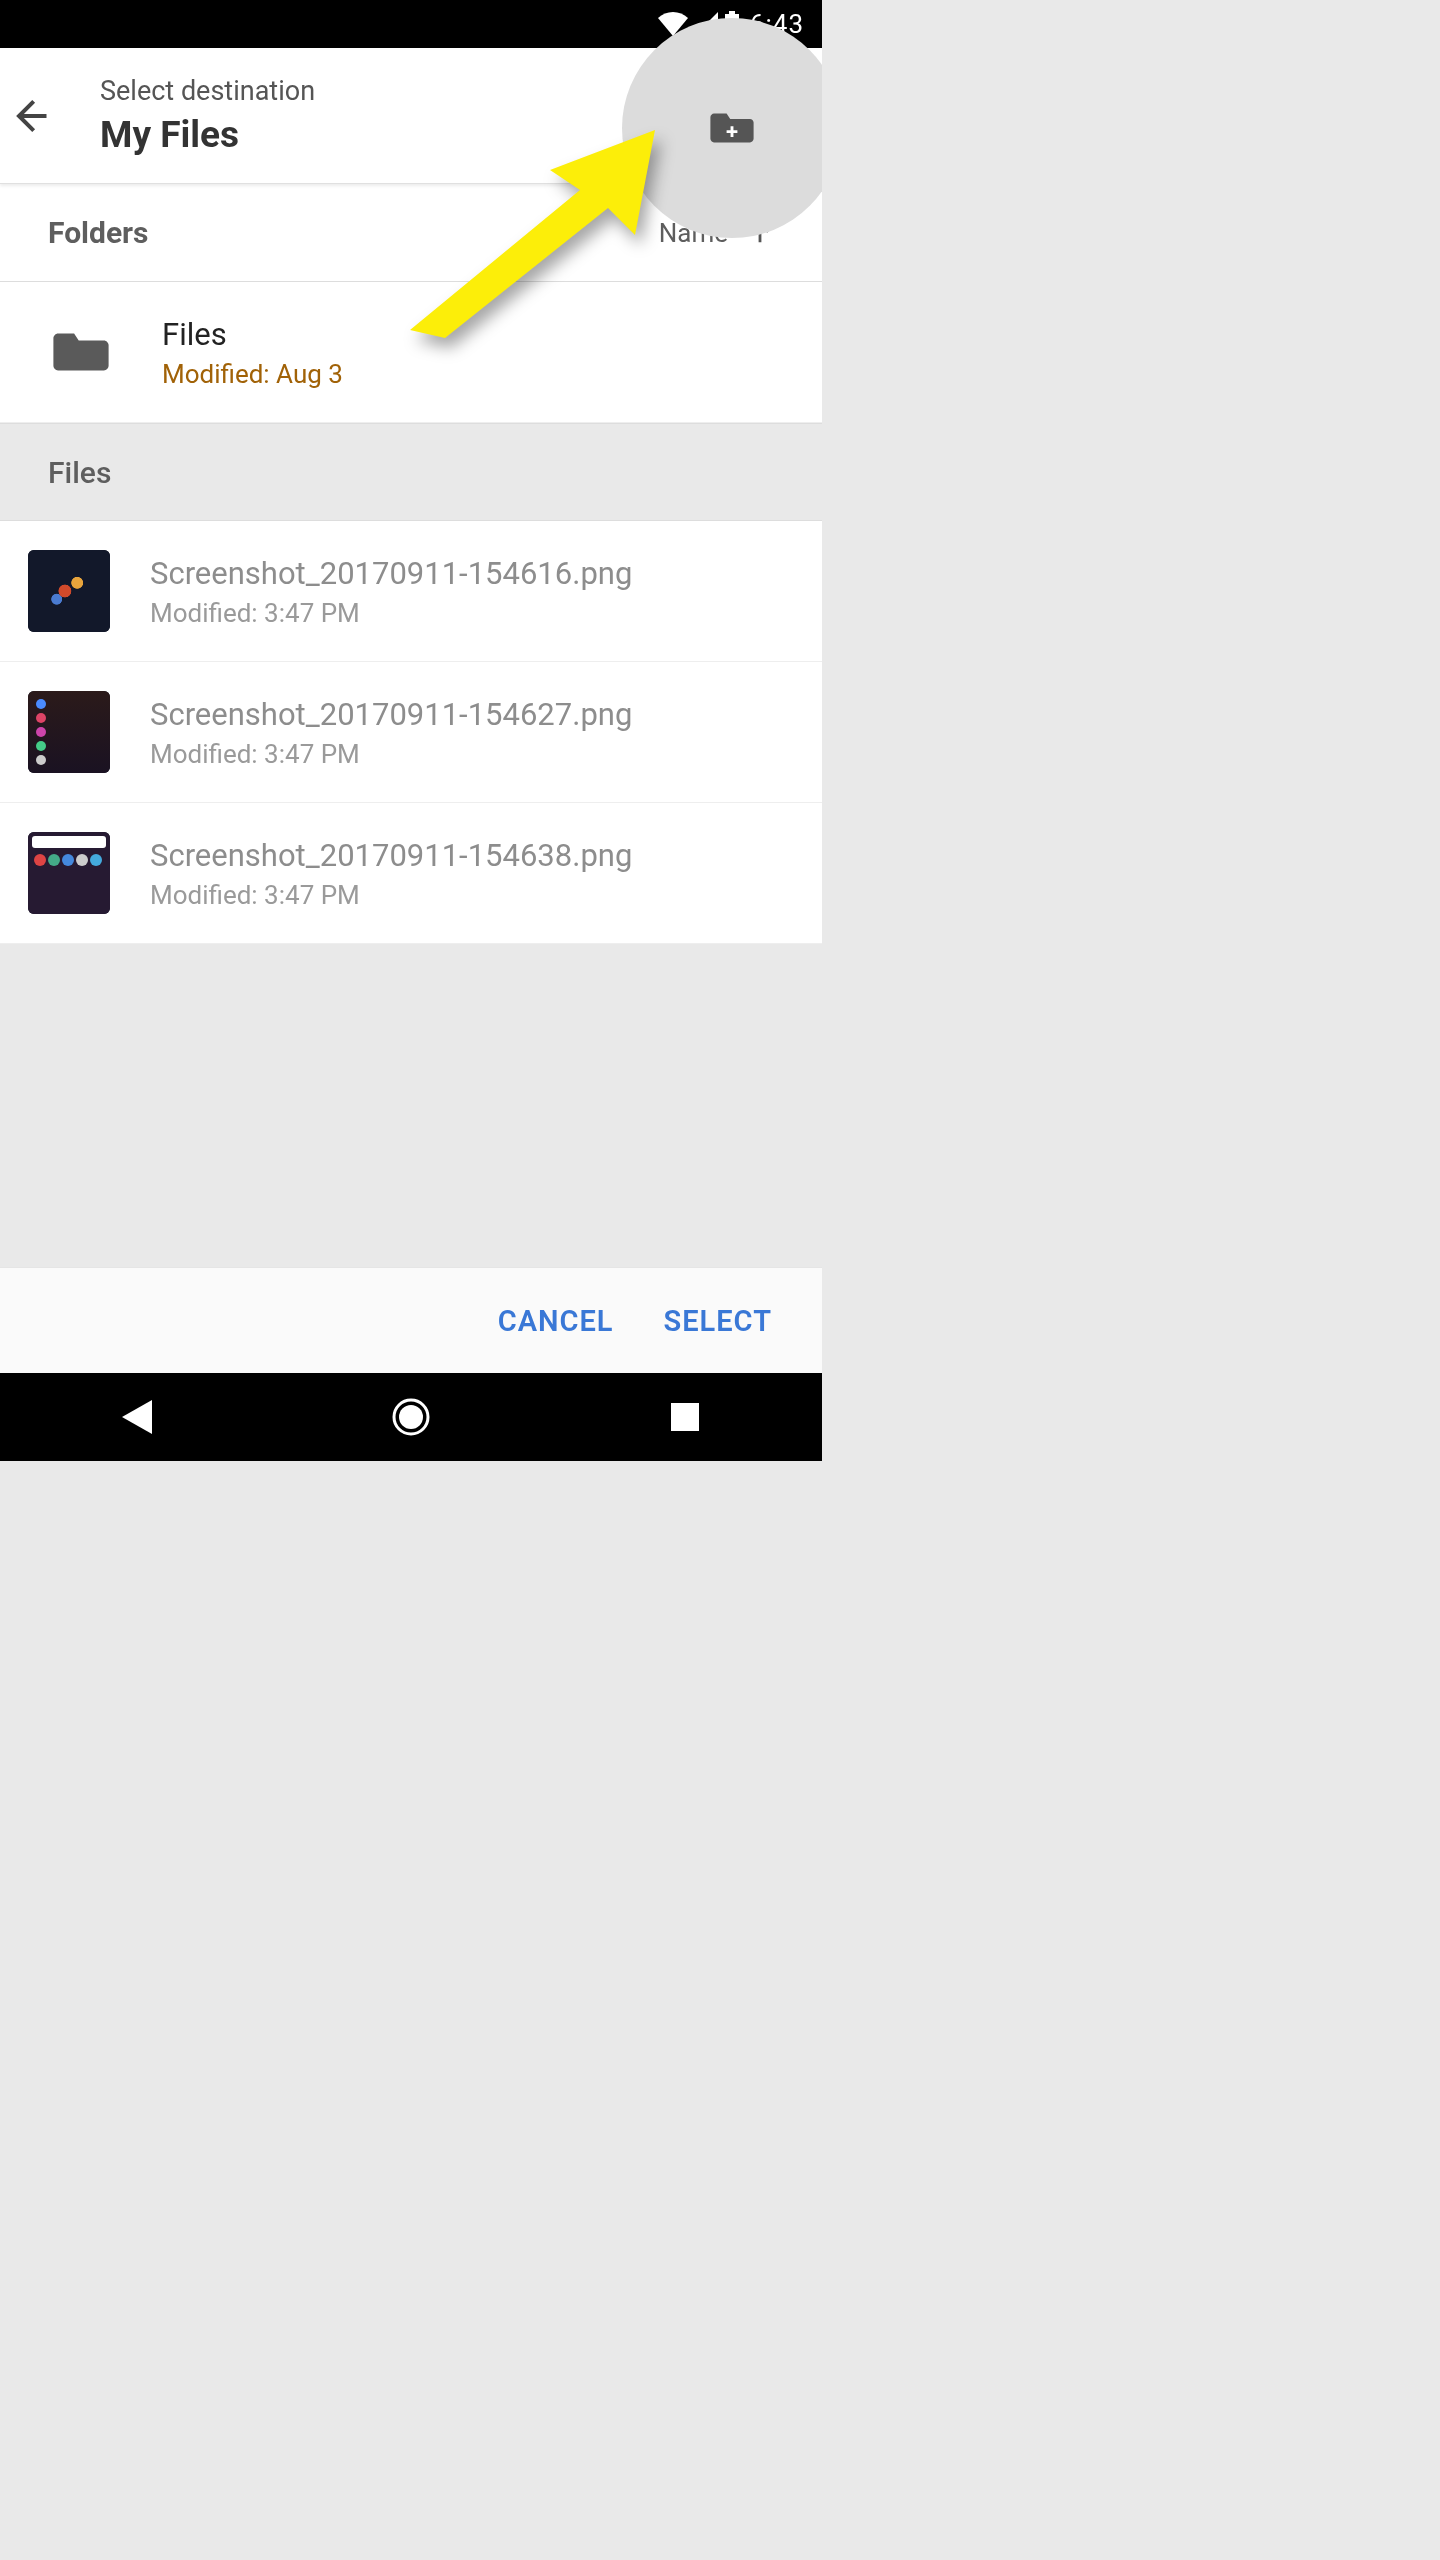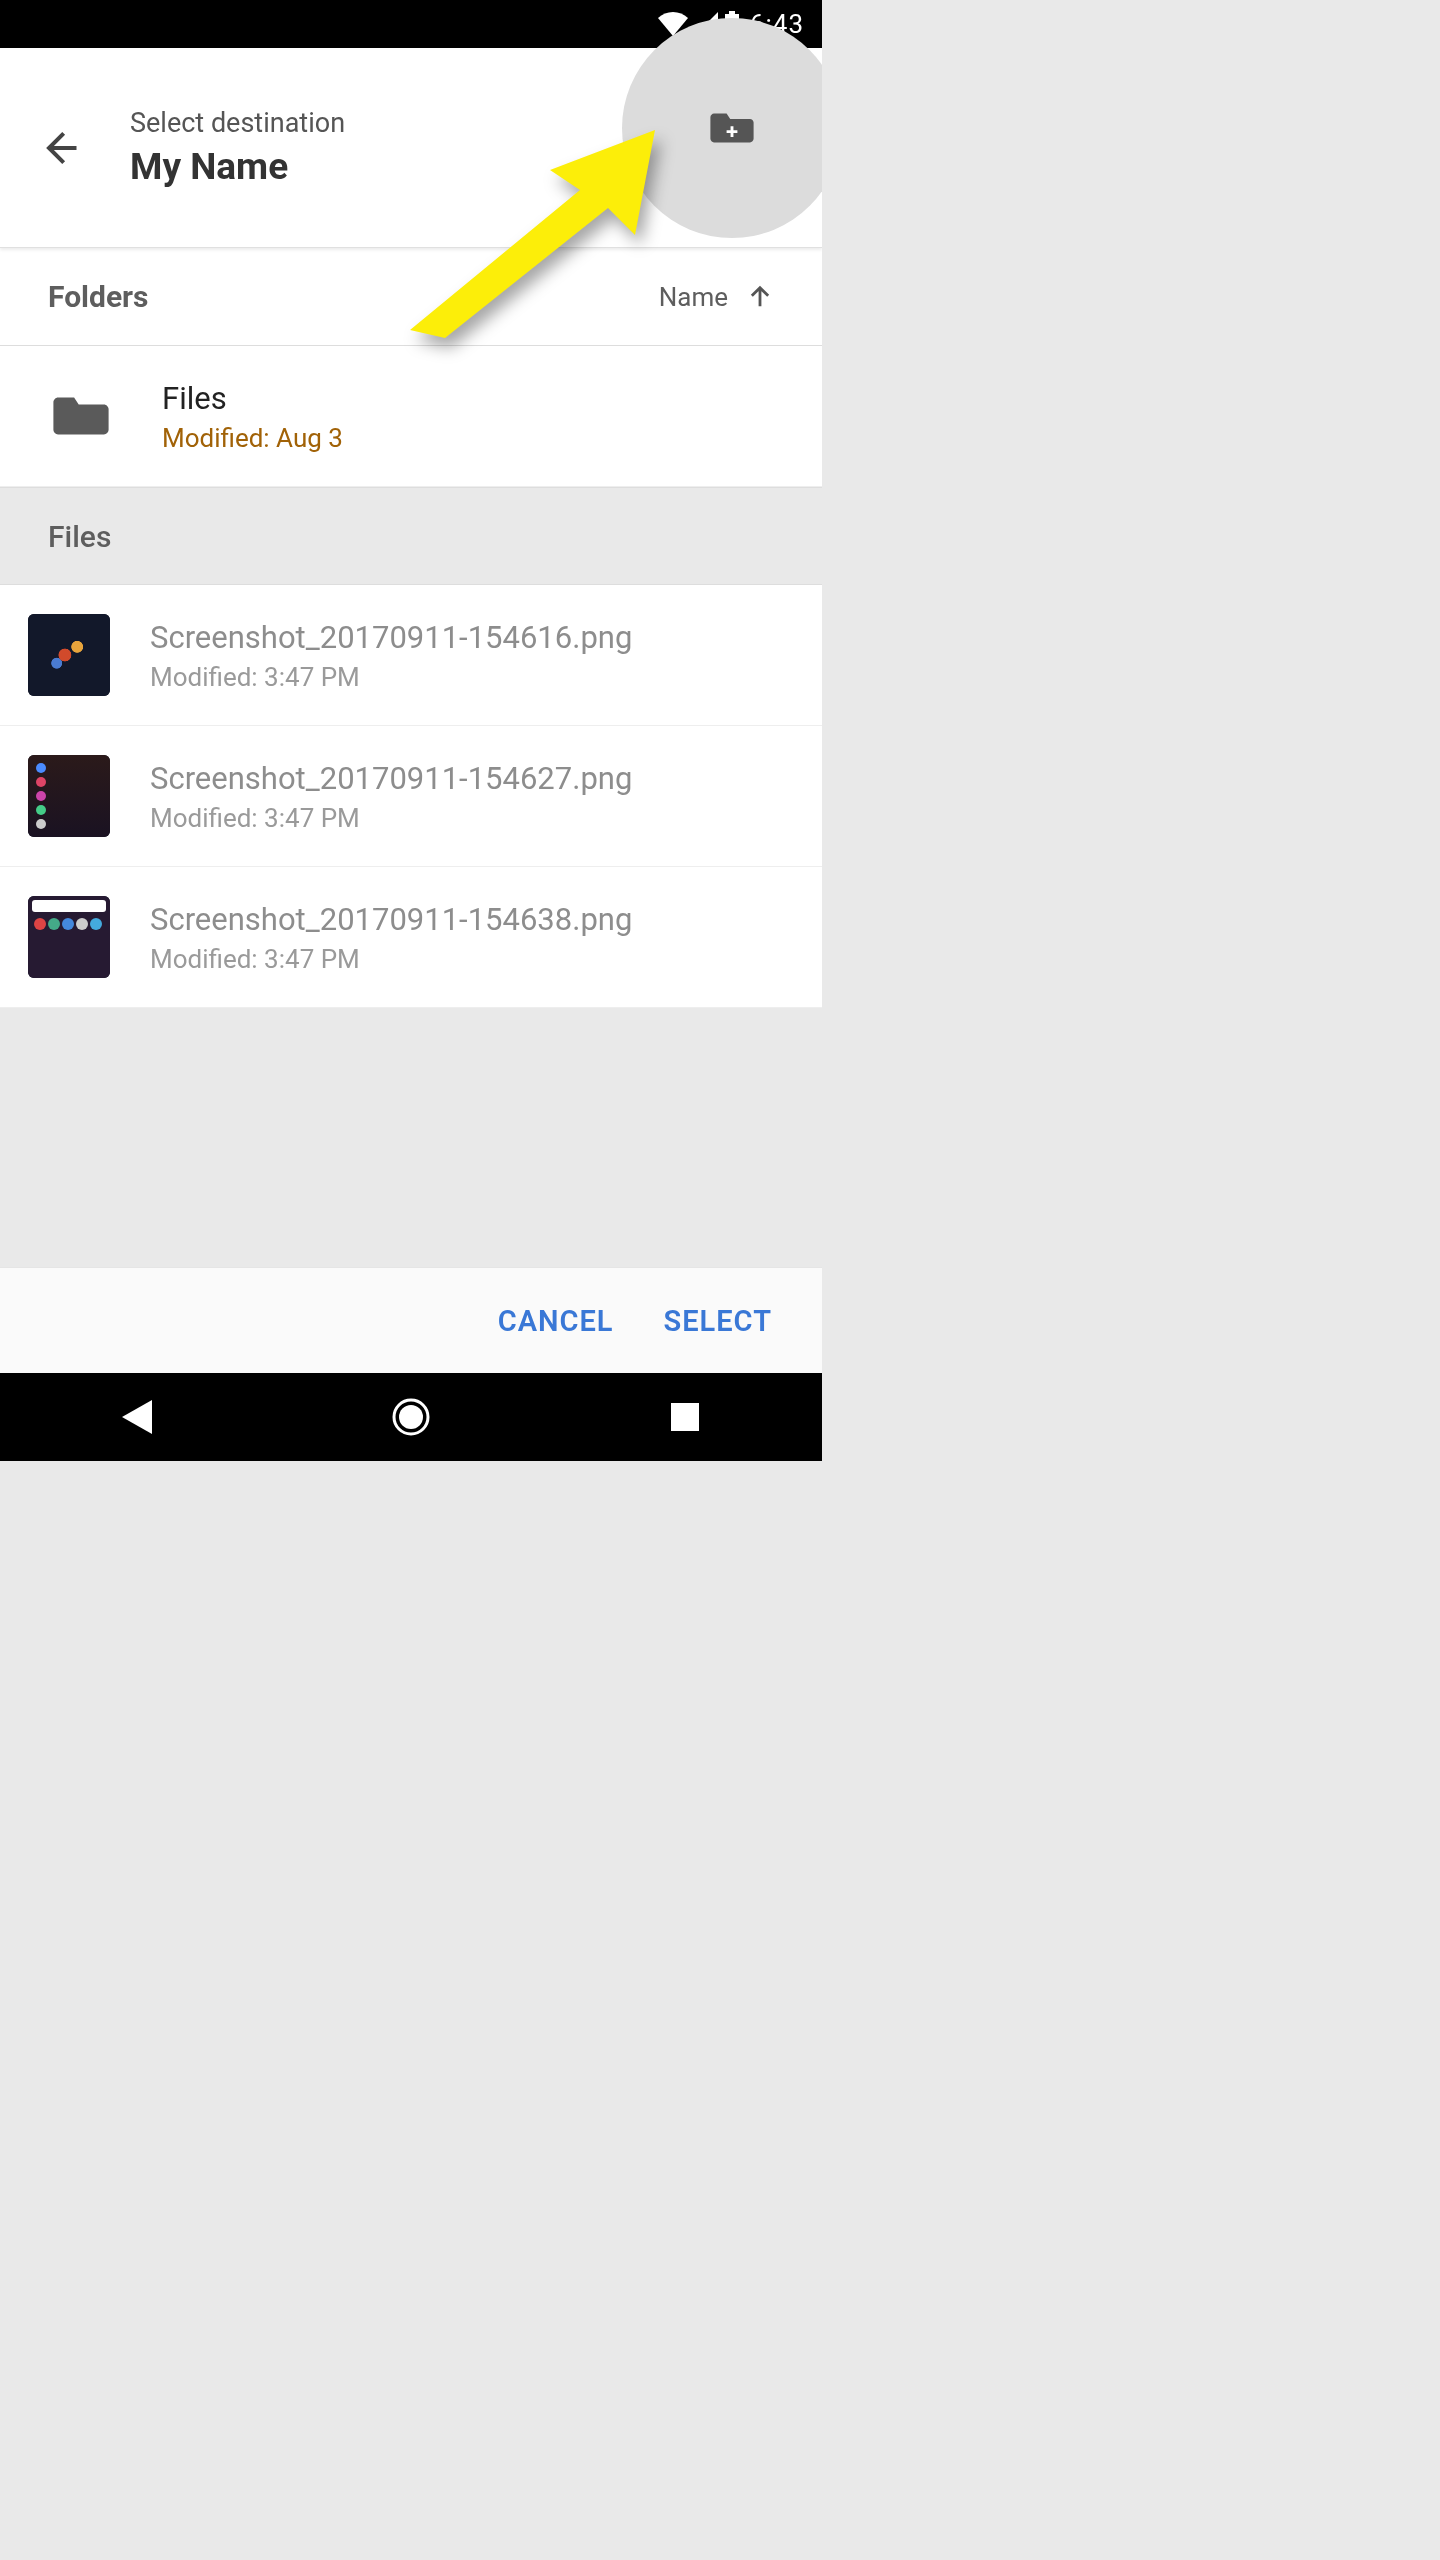--- a/index.html
+++ b/index.html
@@ -5,21 +5,21 @@
   * { box-sizing: border-box; margin: 0; padding: 0; }
   html, body { width: 822px; height: 1461px; font-family: Roboto, Arial, sans-serif; background: #e9e9e9; overflow: hidden; }
   .screen { width: 822px; height: 1461px; background: #e9e9e9; display: flex; flex-direction: column; position: relative; }
 
   
   .status-bar { height: 48px; background: #000; color: #fff; display: flex; align-items: center; justify-content: flex-end; padding: 0 18px; gap: 10px; font-size: 26px; font-weight: 400; letter-spacing: 1px; }
   .status-icons { display: flex; align-items: center; gap: 6px; }
   .status-icons svg { display: block; }
 
   
-  .app-bar { position: relative; background: #fff; height: 200px; border-bottom: 1px solid #e0e0e0; display: flex; align-items: center; padding-left: 30px; box-shadow: 0 2px 3px rgba(0,0,0,0.08); }
+  .app-bar { position: relative; background: #fff; height: 136px; border-bottom: 1px solid #e0e0e0; display: flex; align-items: center; box-shadow: 0 2px 3px rgba(0,0,0,0.08); }
   .back-btn { width: 60px; height: 60px; display: flex; align-items: center; justify-content: center; }
   .titles { margin-left: 40px; display: flex; flex-direction: column; }
   .title-small { color: #555; font-size: 27px; font-weight: 400; }
   .title-big { color: #333; font-size: 37px; font-weight: 700; margin-top: 6px; }
   .new-folder-btn { position: absolute; right: -20px; top: -30px; width: 220px; height: 220px; border-radius: 50%; background: #dcdcdc; display: flex; align-items: center; justify-content: center; }
   .new-folder-btn .folder-plus { width: 44px; height: 36px; }
 
   
   .sort-row { background: #fff; height: 98px; display: flex; align-items: center; justify-content: space-between; padding: 0 48px; border-bottom: 1px solid #ddd; box-shadow: 0 3px 4px rgba(0,0,0,0.06); }
   .sort-label { color: #5e5e5e; font-size: 30px; font-weight: 700; }
@@ -82,21 +82,21 @@
   </div>
 
   <div class="app-bar">
     <div class="back-btn">
       <svg width="44" height="44" viewBox="0 0 24 24">
           <path fill="none" stroke="#444" stroke-width="2.2" d="M14 4 L6 12 L14 20 M6 12 H21"></path>
         </svg>
     </div>
     <div class="titles">
       <div class="title-small">Select destination</div>
-      <div class="title-big">My Name</div>
+      <div class="title-big">My Files</div>
     </div>
     <div class="new-folder-btn">
       <svg class="folder-plus" viewBox="0 0 24 20">
         <path fill="#555" d="M2 2h7l2 3h11c1 0 2 1 2 2v9c0 1-1 2-2 2H2c-1 0-2-1-2-2V4c0-1 1-2 2-2z"></path>
         <path stroke="#fff" stroke-width="1.6" d="M12 9v6 M9 12h6"></path>
       </svg>
     </div>
   </div>
 
   <div class="sort-row">

